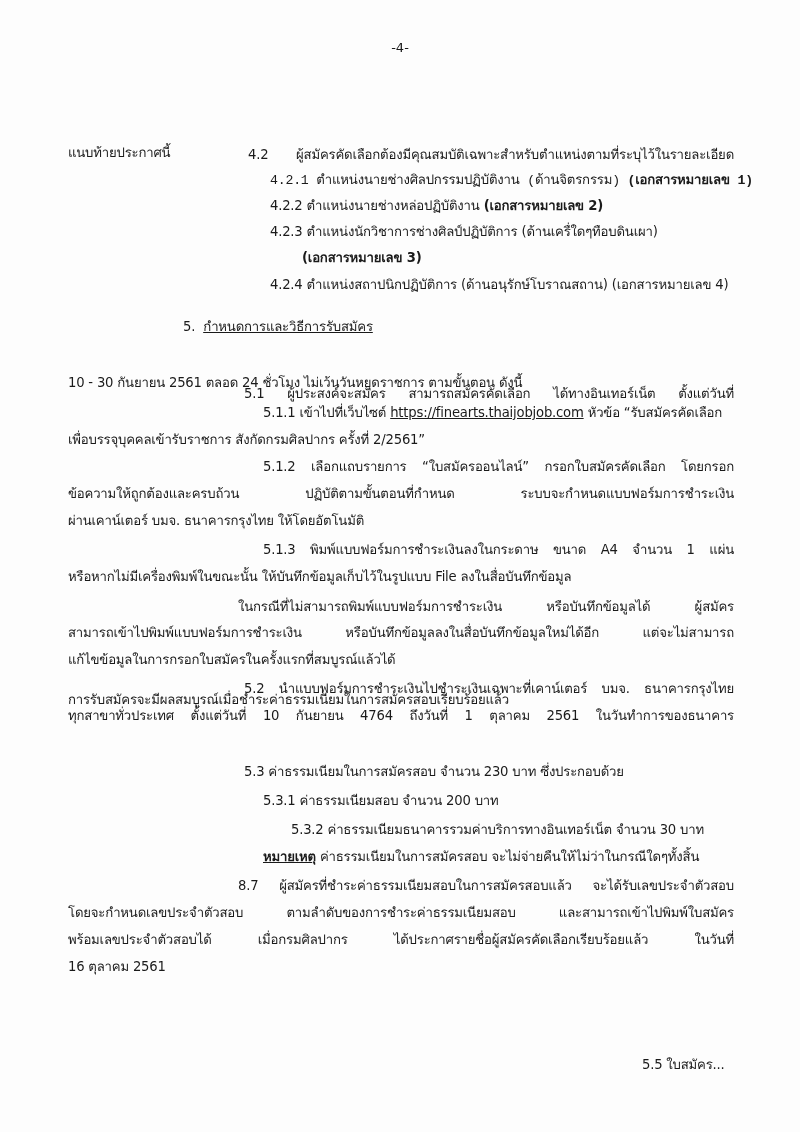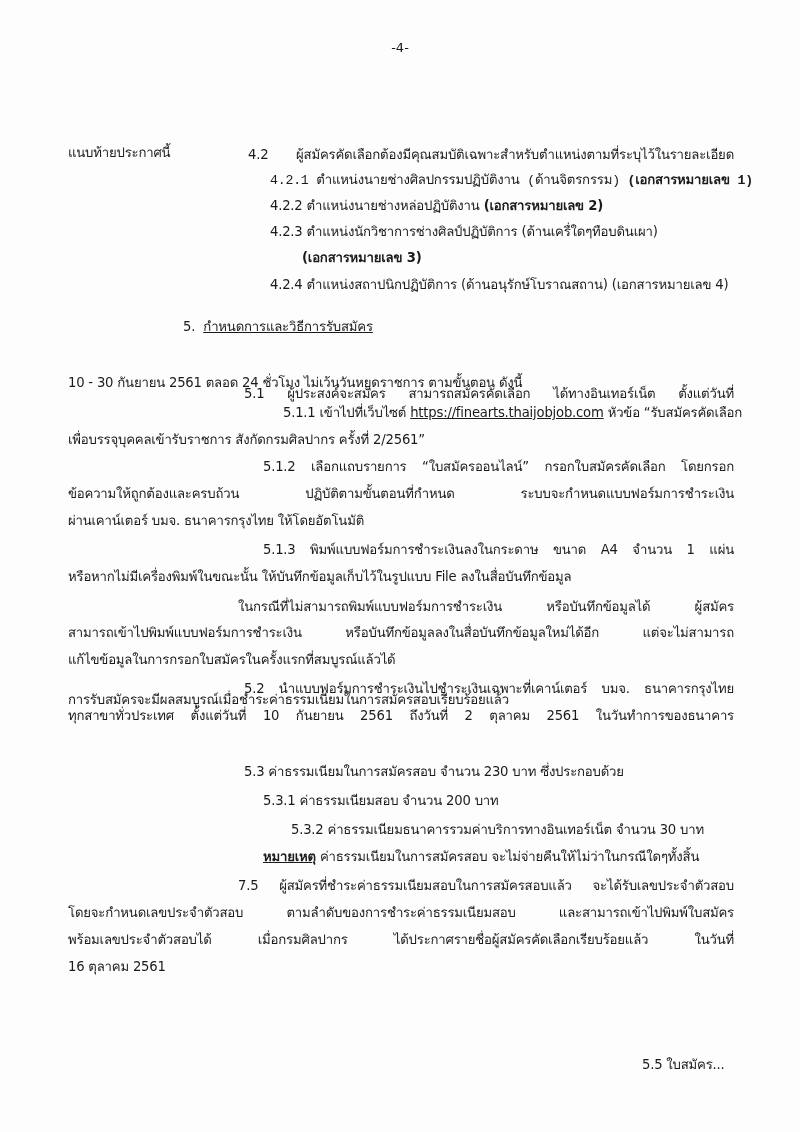--- a/index.html
+++ b/index.html
@@ -35,45 +35,45 @@
   <div class="ln bold" style="left:302px; top:249px;">(เอกสารหมายเลข 3)</div>
   <div class="ln" style="left:270px; top:276px;">4.2.4 ตำแหน่งสถาปนิกปฏิบัติการ (ด้านอนุรักษ์โบราณสถาน) (เอกสารหมายเลข 4)</div>
 
   <div class="ln" style="left:183px; top:318px;">
     <span>5.</span>&nbsp;&nbsp;<span class="u">กำหนดการและวิธีการรับสมัคร</span>
   </div>
 
   <div class="ln just" style="left:244px; top:347px; width:490px;margin-top:38px;">5.1 ผู้ประสงค์จะสมัคร สามารถสมัครคัดเลือก ได้ทางอินเทอร์เน็ต ตั้งแต่วันที่</div>
   <div class="ln" style="left:68px; top:374px;text-align:center;">10 - 30 กันยายน 2561 ตลอด 24 ชั่วโมง ไม่เว้นวันหยุดราชการ ตามขั้นตอน ดังนี้</div>
 
-  <div class="ln" style="left:263px; top:404px;margin-left:20px;">
+  <div class="ln" style="left:263px; top:404px;">
     <span>5.1.1 เข้าไปที่เว็บไซต์ </span><span class="u">https://finearts.thaijobjob.com</span><span> หัวข้อ “รับสมัครคัดเลือก</span>
   </div>
   <div class="ln" style="left:68px; top:431px;">เพื่อบรรจุบุคคลเข้ารับราชการ สังกัดกรมศิลปากร ครั้งที่ 2/2561”</div>
 
   <div class="ln just" style="left:263px; top:458px; width:471px;">5.1.2 เลือกแถบรายการ “ใบสมัครออนไลน์” กรอกใบสมัครคัดเลือก โดยกรอก</div>
   <div class="ln just" style="left:68px; top:485px; width:666px;">ข้อความให้ถูกต้องและครบถ้วน ปฏิบัติตามขั้นตอนที่กำหนด ระบบจะกำหนดแบบฟอร์มการชำระเงิน</div>
   <div class="ln" style="left:68px; top:512px;">ผ่านเคาน์เตอร์ บมจ. ธนาคารกรุงไทย ให้โดยอัตโนมัติ</div>
 
   <div class="ln just" style="left:263px; top:541px; width:471px;">5.1.3 พิมพ์แบบฟอร์มการชำระเงินลงในกระดาษ ขนาด A4 จำนวน 1 แผ่น</div>
   <div class="ln just" style="left:238px; top:598px; width:496px;">ในกรณีที่ไม่สามารถพิมพ์แบบฟอร์มการชำระเงิน หรือบันทึกข้อมูลได้ ผู้สมัคร</div>
   <div class="ln" style="left:68px; top:568px;">หรือหากไม่มีเครื่องพิมพ์ในขณะนั้น ให้บันทึกข้อมูลเก็บไว้ในรูปแบบ File ลงในสื่อบันทึกข้อมูล</div>
   <div class="ln just" style="left:68px; top:624px; width:666px;">สามารถเข้าไปพิมพ์แบบฟอร์มการชำระเงิน หรือบันทึกข้อมูลลงในสื่อบันทึกข้อมูลใหม่ได้อีก แต่จะไม่สามารถ</div>
   <div class="ln" style="left:68px; top:651px;">แก้ไขข้อมูลในการกรอกใบสมัครในครั้งแรกที่สมบูรณ์แล้วได้</div>
 
   <div class="ln just" style="left:244px; top:680px; width:490px;">5.2 นำแบบฟอร์มการชำระเงินไปชำระเงินเฉพาะที่เคาน์เตอร์ บมจ. ธนาคารกรุงไทย</div>
-  <div class="ln just" style="left:68px; top:707px; width:666px;">ทุกสาขาทั่วประเทศ ตั้งแต่วันที่ 10 กันยายน 2561 ถึงวันที่ 2 ตุลาคม 2561 ในวันทำการของธนาคาร</div>
+  <div class="ln just" style="left:68px; top:707px; width:666px;">ทุกสาขาทั่วประเทศ ตั้งแต่วันที่ 10 กันยายน 4764 ถึงวันที่ 1 ตุลาคม 2561 ในวันทำการของธนาคาร</div>
   <div class="ln" style="left:68px; top:691px;">การรับสมัครจะมีผลสมบูรณ์เมื่อชำระค่าธรรมเนียมในการสมัครสอบเรียบร้อยแล้ว</div>
 
   <div class="ln" style="left:244px; top:763px;">5.3 ค่าธรรมเนียมในการสมัครสอบ จำนวน 230 บาท ซึ่งประกอบด้วย</div>
   <div class="ln" style="left:263px; top:792px;">5.3.1 ค่าธรรมเนียมสอบ จำนวน 200 บาท</div>
   <div class="ln" style="left:263px; top:821px;margin-left:28px;">5.3.2 ค่าธรรมเนียมธนาคารรวมค่าบริการทางอินเทอร์เน็ต จำนวน 30 บาท</div>
   <div class="ln" style="left:263px; top:848px;">
     <span class="u bold">หมายเหตุ</span><span> ค่าธรรมเนียมในการสมัครสอบ จะไม่จ่ายคืนให้ไม่ว่าในกรณีใดๆทั้งสิ้น</span>
   </div>
 
-  <div class="ln just" style="left:238px; top:877px; width:496px;">7.5 ผู้สมัครที่ชำระค่าธรรมเนียมสอบในการสมัครสอบแล้ว จะได้รับเลขประจำตัวสอบ</div>
+  <div class="ln just" style="left:238px; top:877px; width:496px;">8.7 ผู้สมัครที่ชำระค่าธรรมเนียมสอบในการสมัครสอบแล้ว จะได้รับเลขประจำตัวสอบ</div>
   <div class="ln just" style="left:68px; top:931px; width:666px;">พร้อมเลขประจำตัวสอบได้ เมื่อกรมศิลปากร ได้ประกาศรายชื่อผู้สมัครคัดเลือกเรียบร้อยแล้ว ในวันที่</div>
   <div class="ln just" style="left:68px; top:904px; width:666px;">โดยจะกำหนดเลขประจำตัวสอบ ตามลำดับของการชำระค่าธรรมเนียมสอบ และสามารถเข้าไปพิมพ์ใบสมัคร</div>
   <div class="ln" style="left:68px; top:958px;">16 ตุลาคม 2561</div>
 
   <div class="ln" style="left:642px; top:1056px;">5.5 ใบสมัคร...</div>
 </div>
 
 </body></html>

